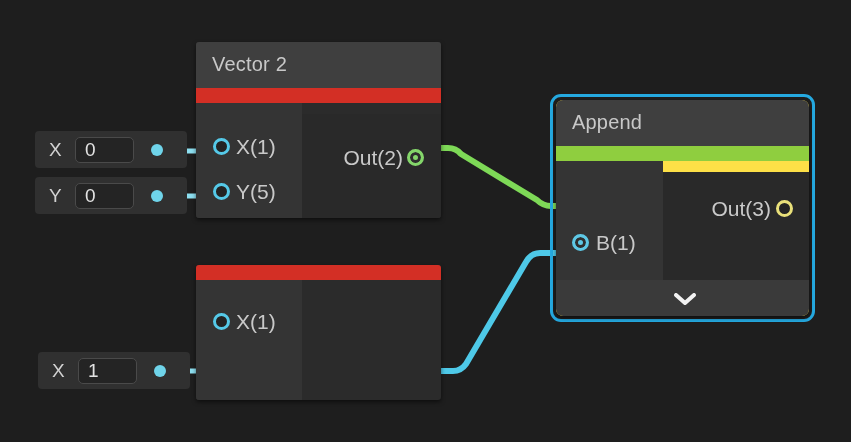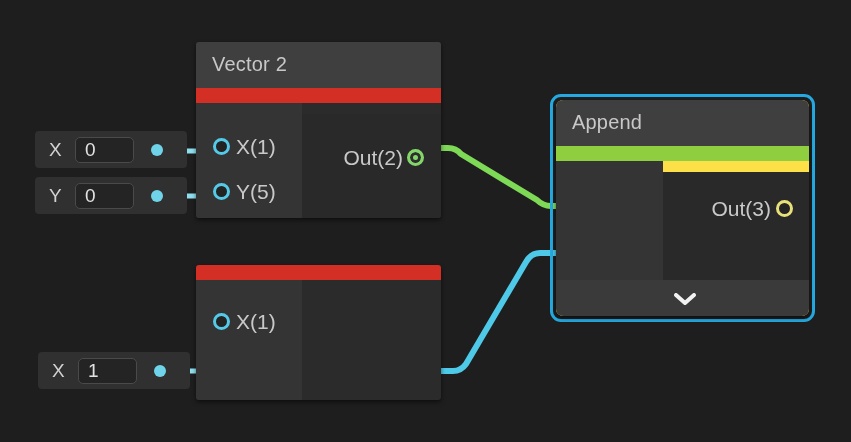--- a/index.html
+++ b/index.html
@@ -203,20 +203,24 @@
       </div>
     </div>
   </div>
 
   <div class="node node-selected" style="left:550px;top:94px;width:265px;height:228px;">
     <div class="node-inner">
       <div class="node-title">Append</div>
       <div class="accent" style="background:#8fce3f;"></div>
       <div class="node-body">
         <div class="col-in" style="width:107px;">
+          <div class="port-row" style="top:64px;">
+            <span class="port filled-cyan" style="left:16px;top:9px;"></span>
+            <span class="port-label">B(1)</span>
+          </div>
         </div>
         <div class="col-out">
           <div class="port-row" style="top:19px;">
             <span class="port-label">Out(3)</span>
             <span class="port hollow-yellow" style="right:16px;top:9px;"></span>
           </div>
         </div>
       </div>
       <div class="node-footer">
         <span class="chev">

